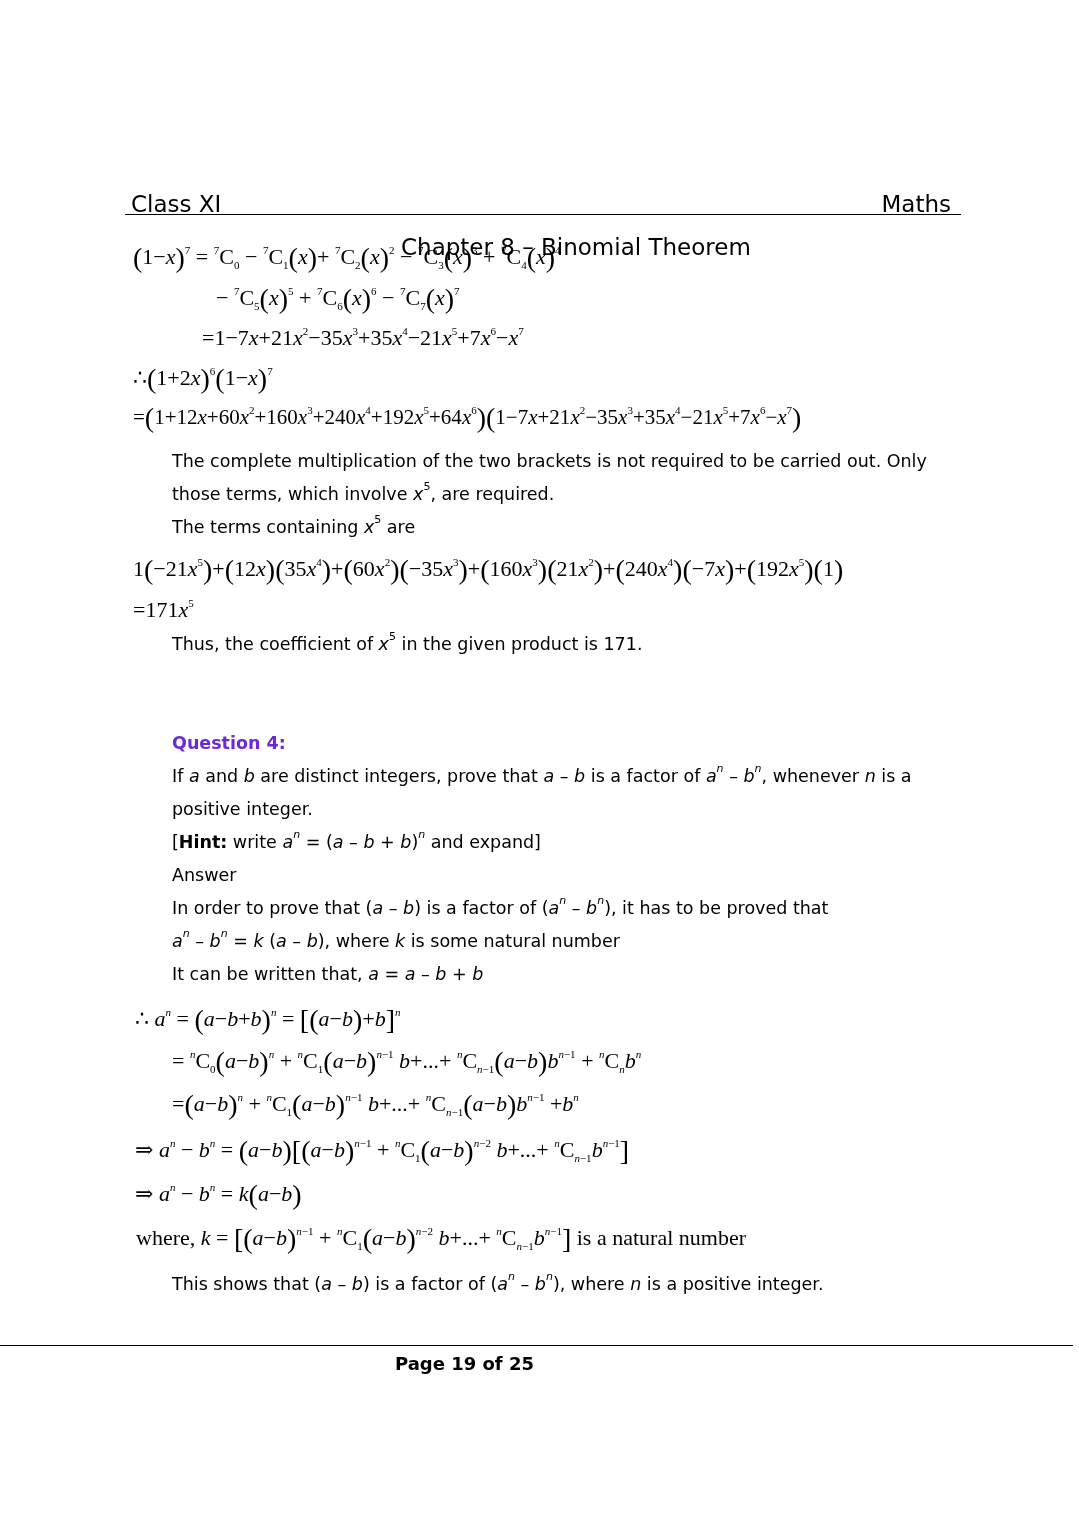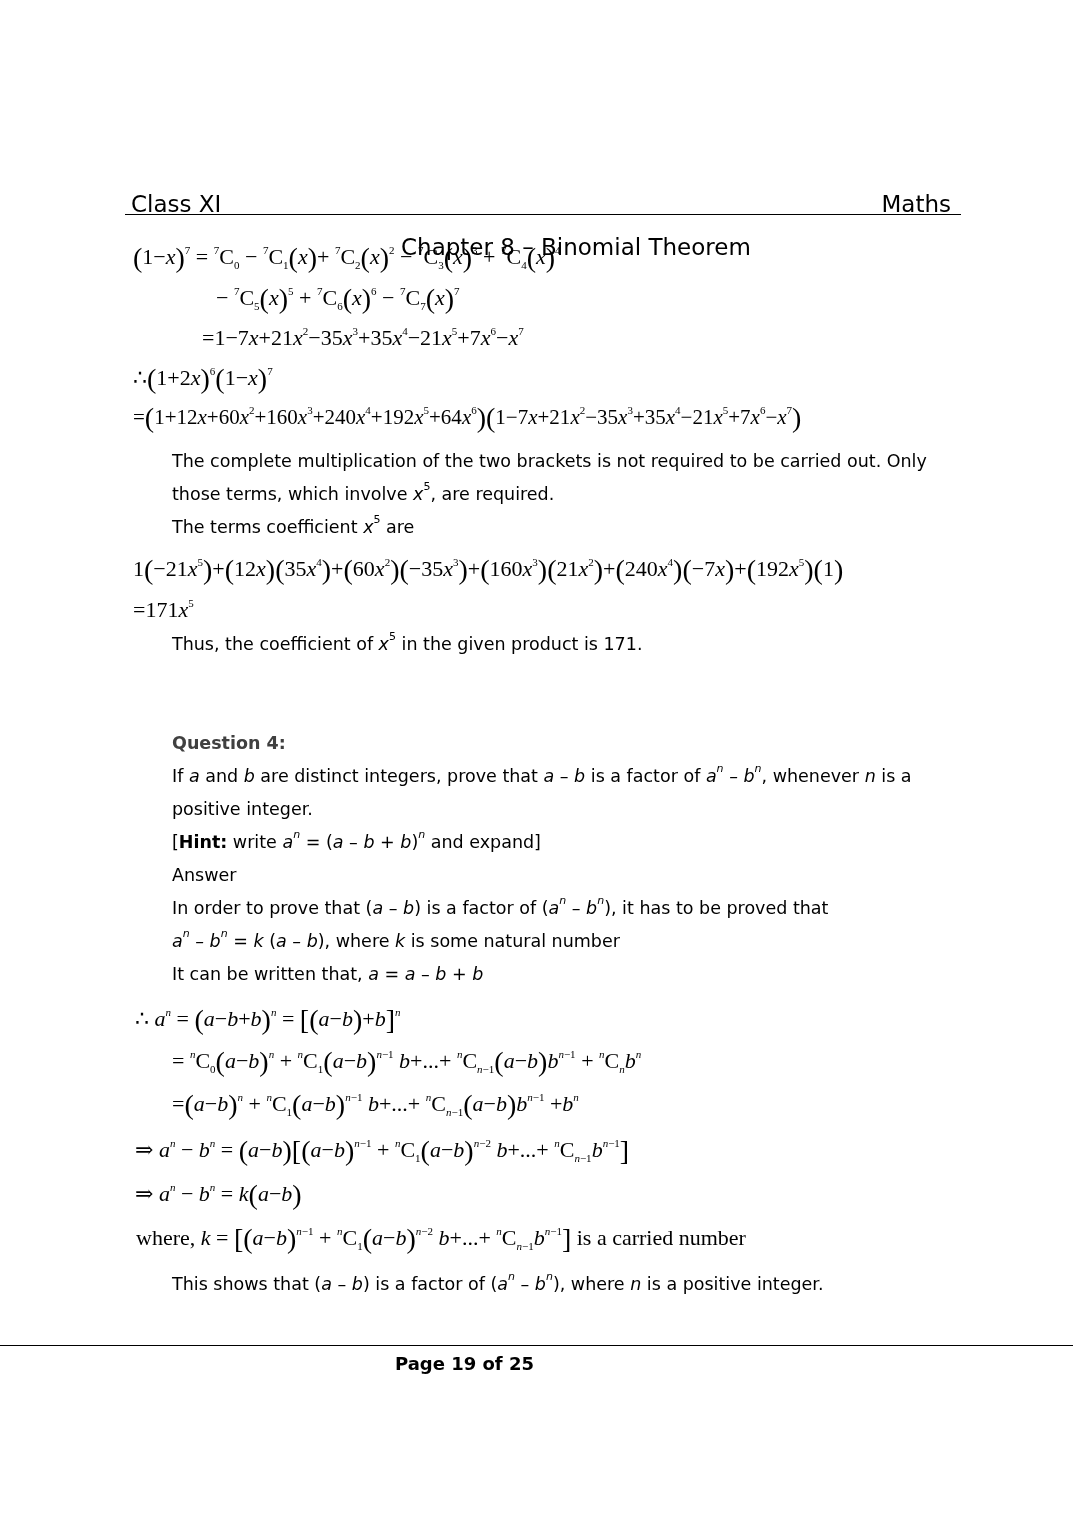--- a/index.html
+++ b/index.html
@@ -9,21 +9,21 @@
   .h-left { left:6px; }
   .h-center { left:276px;margin-top:43px; }
   .h-right { right:10px; }
   .line { position:absolute; white-space:nowrap; }
   .text { font-family:"DejaVu Sans", sans-serif; font-size:17.5px; left:131px;margin-left:41px; }
   .math { font-family:"Liberation Serif", "DejaVu Serif", serif; font-size:22px; }
   .math i, .text i { font-style:italic; }
   .math sup, .text sup { font-size:11px; vertical-align:10px; line-height:0; }
   .math sub { font-size:11px; vertical-align:-5px; line-height:0; }
   .big { font-size:28px; vertical-align:-3px; line-height:0; }
-  .qtitle { color:#404040; font-weight:bold; }
+  .qtitle { color:#6d28d9; font-weight:bold; }
   .footer-rule { position:absolute; left:0; top:1345px; width:1073px; border-top:1.5px solid #000; }
   .footer { position:absolute; top:1353px; left:0; width:929px; text-align:center; font-family:"DejaVu Sans", sans-serif; font-weight:bold; font-size:18px; }
 </style>
 </head>
 <body>
 
 <div class="header">
   <span class="h-left">Class XI</span>
   <span class="h-center">Chapter 8 – Binomial Theorem</span>
   <span class="h-right">Maths</span>
@@ -43,21 +43,21 @@
 </div>
 <div class="line math" style="left:133px; top:405px; font-size:21px;">
   =<span class="big">(</span>1+12<i>x</i>+60<i>x</i><sup>2</sup>+160<i>x</i><sup>3</sup>+240<i>x</i><sup>4</sup>+192<i>x</i><sup>5</sup>+64<i>x</i><sup>6</sup><span class="big">)(</span>1−7<i>x</i>+21<i>x</i><sup>2</sup>−35<i>x</i><sup>3</sup>+35<i>x</i><sup>4</sup>−21<i>x</i><sup>5</sup>+7<i>x</i><sup>6</sup>−<i>x</i><sup>7</sup><span class="big">)</span>
 </div>
 
 <div class="line text" style="top:451px;">The complete multiplication of the two brackets is not required to be carried out. Only</div>
 <div class="line text" style="top:484px;">
   <span>those terms, which involve </span><i>x</i><sup>5</sup><span>, are required.</span>
 </div>
 <div class="line text" style="top:517px;">
-  <span>The terms coefficient </span><i>x</i><sup>5</sup><span> are</span>
+  <span>The terms containing </span><i>x</i><sup>5</sup><span> are</span>
 </div>
 
 <div class="line math" style="left:133px; top:556px;">
   1<span class="big">(</span>−21<i>x</i><sup>5</sup><span class="big">)</span>+<span class="big">(</span>12<i>x</i><span class="big">)(</span>35<i>x</i><sup>4</sup><span class="big">)</span>+<span class="big">(</span>60<i>x</i><sup>2</sup><span class="big">)(</span>−35<i>x</i><sup>3</sup><span class="big">)</span>+<span class="big">(</span>160<i>x</i><sup>3</sup><span class="big">)(</span>21<i>x</i><sup>2</sup><span class="big">)</span>+<span class="big">(</span>240<i>x</i><sup>4</sup><span class="big">)(</span>−7<i>x</i><span class="big">)</span>+<span class="big">(</span>192<i>x</i><sup>5</sup><span class="big">)(</span>1<span class="big">)</span>
 </div>
 <div class="line math" style="left:133px; top:597px;">
   =171<i>x</i><sup>5</sup>
 </div>
 <div class="line text" style="top:634px;">
   <span>Thus, the coefficient of </span><i>x</i><sup>5</sup><span> in the given product is 171.</span>
@@ -91,21 +91,21 @@
 <div class="line math" style="left:172px; top:1091px;">
   =<span class="big">(</span><i>a</i>−<i>b</i><span class="big">)</span><sup><i>n</i></sup> + <sup><i>n</i></sup>C<sub>1</sub><span class="big">(</span><i>a</i>−<i>b</i><span class="big">)</span><sup><i>n</i>−1</sup> <i>b</i>+...+ <sup><i>n</i></sup>C<sub><i>n</i>−1</sub><span class="big">(</span><i>a</i>−<i>b</i><span class="big">)</span><i>b</i><sup><i>n</i>−1</sup> +<i>b</i><sup><i>n</i></sup>
 </div>
 <div class="line math" style="left:135px; top:1137px;">
   ⇒ <i>a</i><sup><i>n</i></sup> − <i>b</i><sup><i>n</i></sup> = <span class="big">(</span><i>a</i>−<i>b</i><span class="big">)[(</span><i>a</i>−<i>b</i><span class="big">)</span><sup><i>n</i>−1</sup> + <sup><i>n</i></sup>C<sub>1</sub><span class="big">(</span><i>a</i>−<i>b</i><span class="big">)</span><sup><i>n</i>−2</sup> <i>b</i>+...+ <sup><i>n</i></sup>C<sub><i>n</i>−1</sub><i>b</i><sup><i>n</i>−1</sup><span class="big">]</span>
 </div>
 <div class="line math" style="left:135px; top:1181px;">
   ⇒ <i>a</i><sup><i>n</i></sup> − <i>b</i><sup><i>n</i></sup> = <i>k</i><span class="big">(</span><i>a</i>−<i>b</i><span class="big">)</span>
 </div>
 <div class="line math" style="left:136px; top:1225px;">
-  <span>where,</span> <i>k</i> = <span class="big">[(</span><i>a</i>−<i>b</i><span class="big">)</span><sup><i>n</i>−1</sup> + <sup><i>n</i></sup>C<sub>1</sub><span class="big">(</span><i>a</i>−<i>b</i><span class="big">)</span><sup><i>n</i>−2</sup> <i>b</i>+...+ <sup><i>n</i></sup>C<sub><i>n</i>−1</sub><i>b</i><sup><i>n</i>−1</sup><span class="big">]</span> <span>is a carried number</span>
+  <span>where,</span> <i>k</i> = <span class="big">[(</span><i>a</i>−<i>b</i><span class="big">)</span><sup><i>n</i>−1</sup> + <sup><i>n</i></sup>C<sub>1</sub><span class="big">(</span><i>a</i>−<i>b</i><span class="big">)</span><sup><i>n</i>−2</sup> <i>b</i>+...+ <sup><i>n</i></sup>C<sub><i>n</i>−1</sub><i>b</i><sup><i>n</i>−1</sup><span class="big">]</span> <span>is a natural number</span>
 </div>
 
 <div class="line text" style="top:1274px;text-align:center;">
   This shows that (<i>a</i> – <i>b</i>) is a factor of (<i>a</i><sup><i>n</i></sup> – <i>b</i><sup><i>n</i></sup>), where <i>n</i> is a positive integer.
 </div>
 
 <div class="footer-rule"></div>
 <div class="footer">Page 19 of 25</div>
 
 </body></html>

